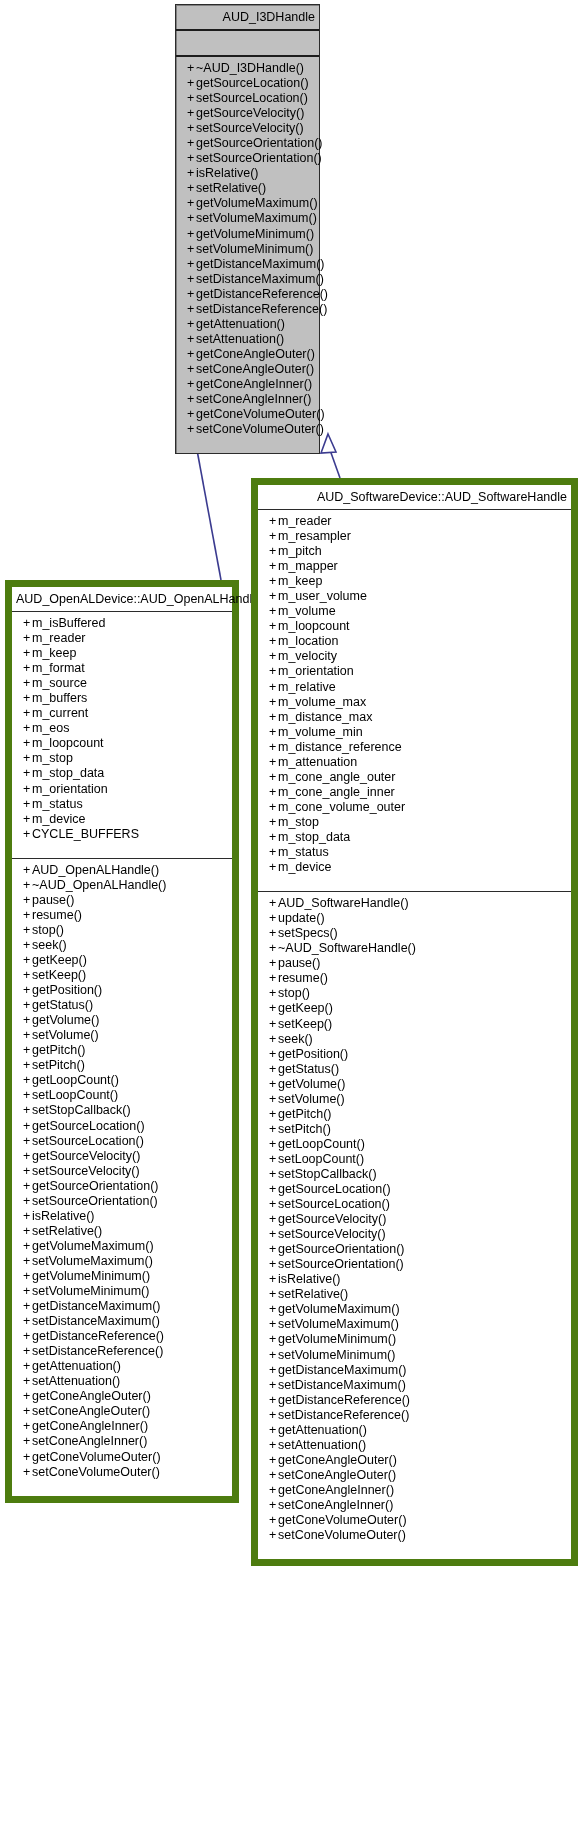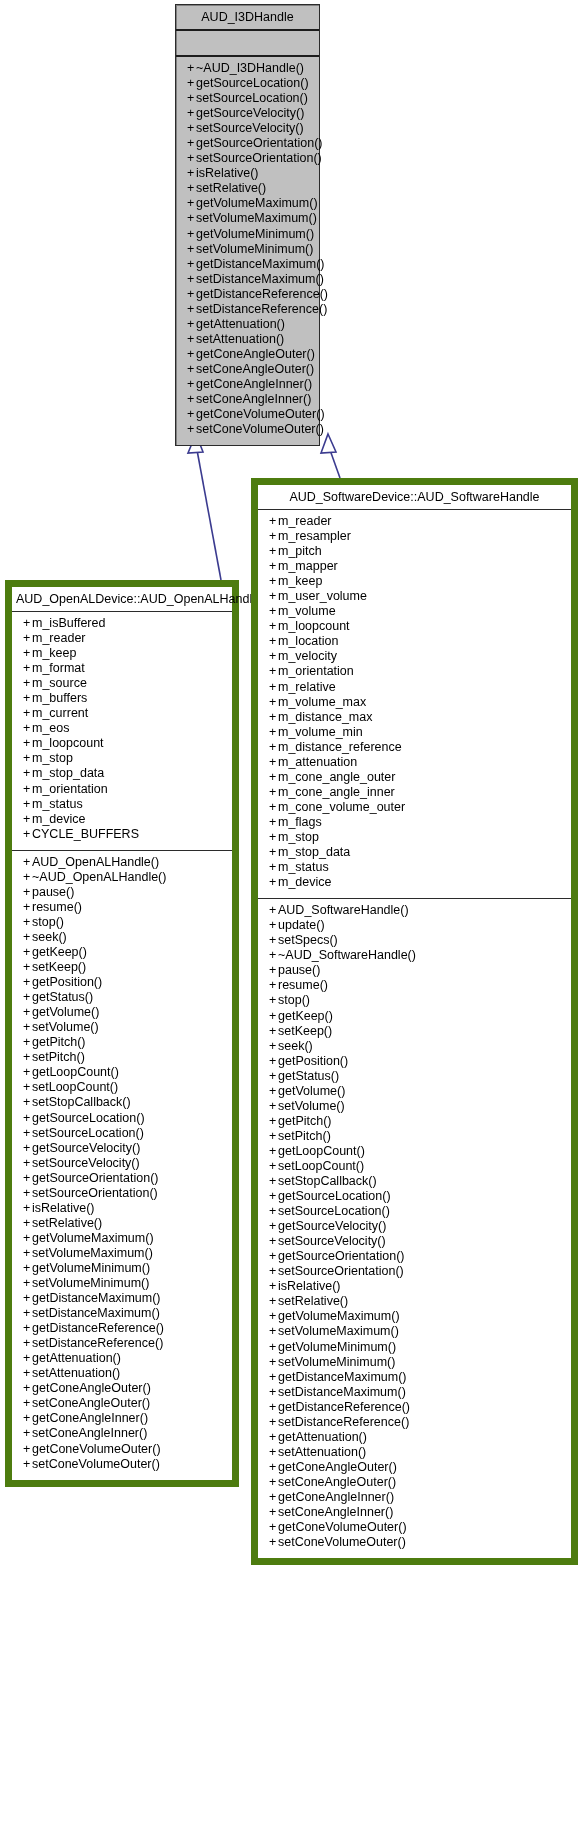--- a/index.html
+++ b/index.html
@@ -33,34 +33,34 @@
     border: 7px solid #4d7c0f;
     background: #ffffff;
   }
   .uml-class.base {
     background: #c0c0c0;
     border: 1px solid #2b2b2b;
     box-shadow: 1px 1px 0 0 #808080 inset;
   }
   .uml-title {
     box-sizing: border-box;
-    text-align: center;
+    text-align: right;
     font-size: 12.5px;
     color: #000000;
     padding: 5px 4px 5px 4px;
     line-height: 14px;
     white-space: nowrap;
     border-bottom: 1px solid #2b2b2b;
   }
   .uml-class.base > .uml-title {
     border-bottom: 2px solid #1c1c1c;
   }
   .uml-section {
     box-sizing: border-box;
-    padding: 4px 0 8px 0;
+    padding: 4px 0 16px 0;
   }
   .uml-section.attrs {
     border-bottom: 1px solid #2b2b2b;
   }
   .uml-class.base .uml-section.attrs {
     border-bottom: 2px solid #1c1c1c;
   }
   .uml-section.empty {
     height: 26px;
     padding: 0;
@@ -207,21 +207,20 @@
         <div class="uml-row"><span class="plus">+</span><span>m_orientation</span></div>
         <div class="uml-row"><span class="plus">+</span><span>m_relative</span></div>
         <div class="uml-row"><span class="plus">+</span><span>m_volume_max</span></div>
         <div class="uml-row"><span class="plus">+</span><span>m_distance_max</span></div>
         <div class="uml-row"><span class="plus">+</span><span>m_volume_min</span></div>
         <div class="uml-row"><span class="plus">+</span><span>m_distance_reference</span></div>
         <div class="uml-row"><span class="plus">+</span><span>m_attenuation</span></div>
         <div class="uml-row"><span class="plus">+</span><span>m_cone_angle_outer</span></div>
         <div class="uml-row"><span class="plus">+</span><span>m_cone_angle_inner</span></div>
         <div class="uml-row"><span class="plus">+</span><span>m_cone_volume_outer</span></div>
-        <div class="uml-row"><span class="plus">+</span><span>m_flags</span></div>
         <div class="uml-row"><span class="plus">+</span><span>m_stop</span></div>
         <div class="uml-row"><span class="plus">+</span><span>m_stop_data</span></div>
         <div class="uml-row"><span class="plus">+</span><span>m_status</span></div>
         <div class="uml-row"><span class="plus">+</span><span>m_device</span></div>
       </div>
     <div class="uml-section methods">
         <div class="uml-row"><span class="plus">+</span><span>AUD_SoftwareHandle()</span></div>
         <div class="uml-row"><span class="plus">+</span><span>update()</span></div>
         <div class="uml-row"><span class="plus">+</span><span>setSpecs()</span></div>
         <div class="uml-row"><span class="plus">+</span><span>~AUD_SoftwareHandle()</span></div>

